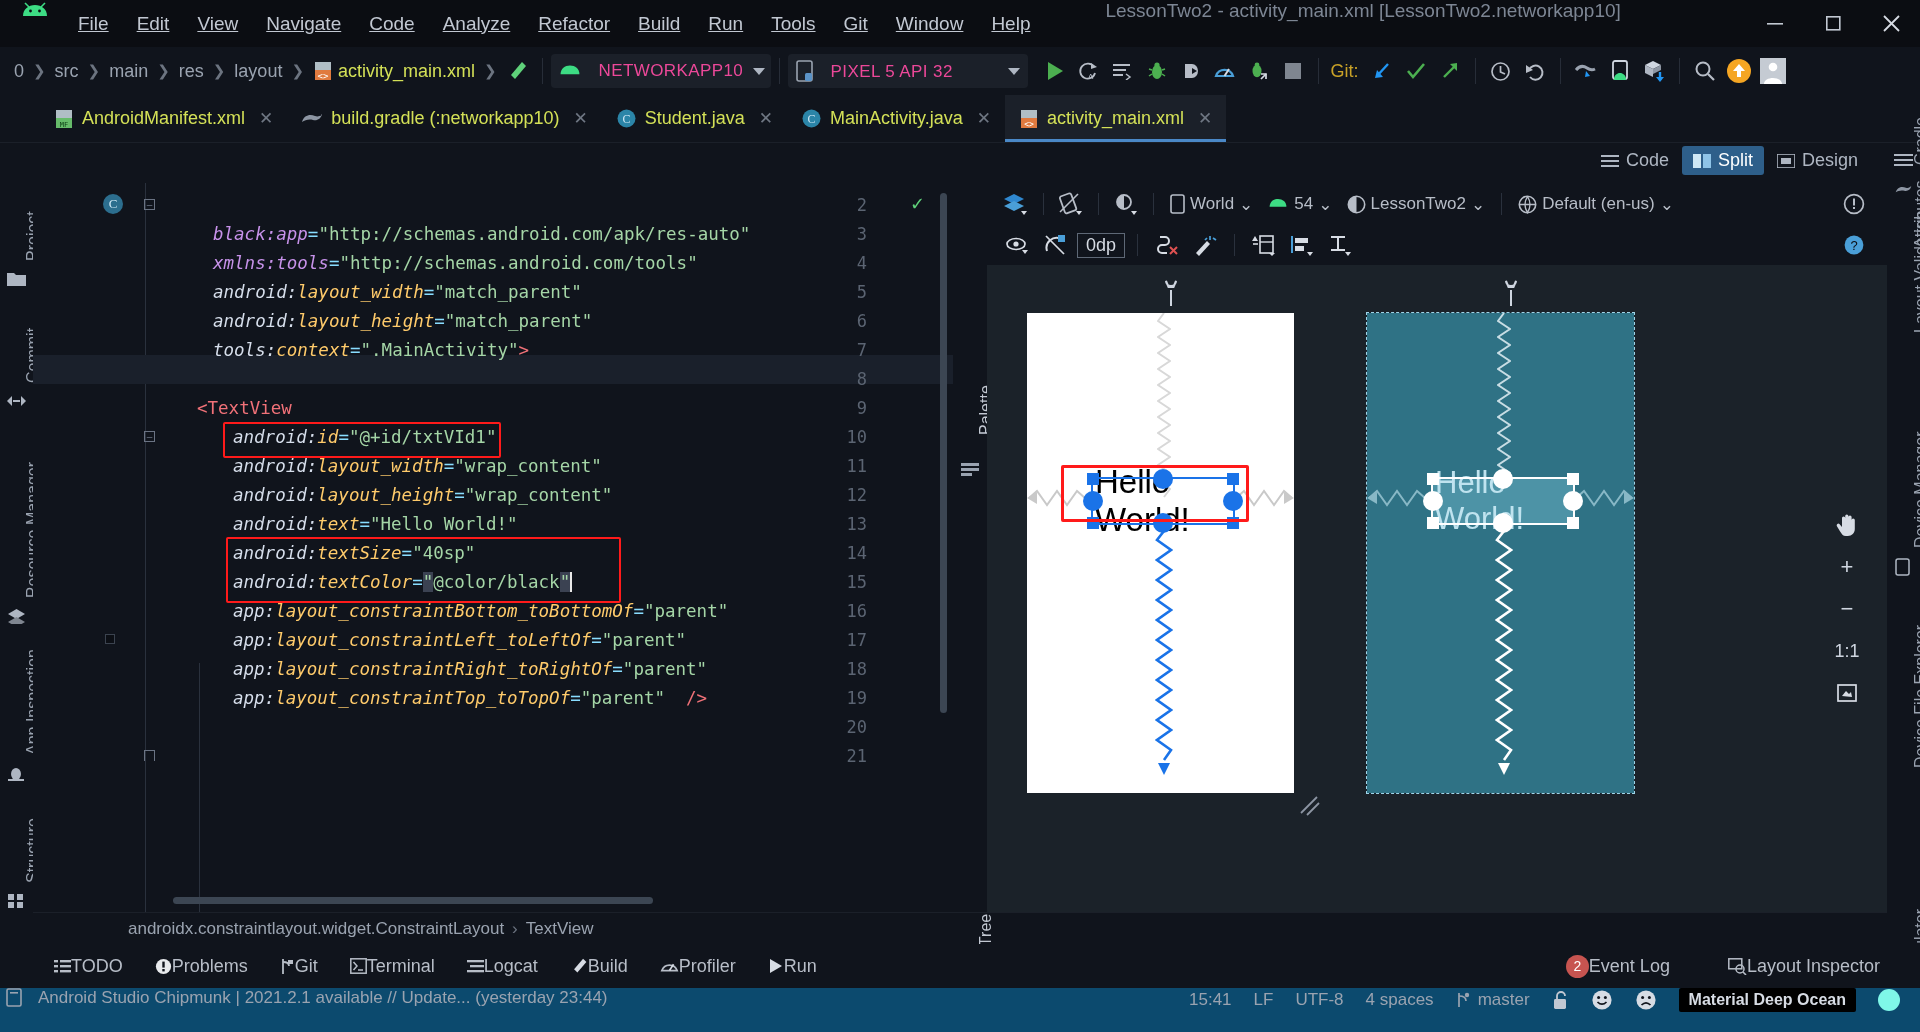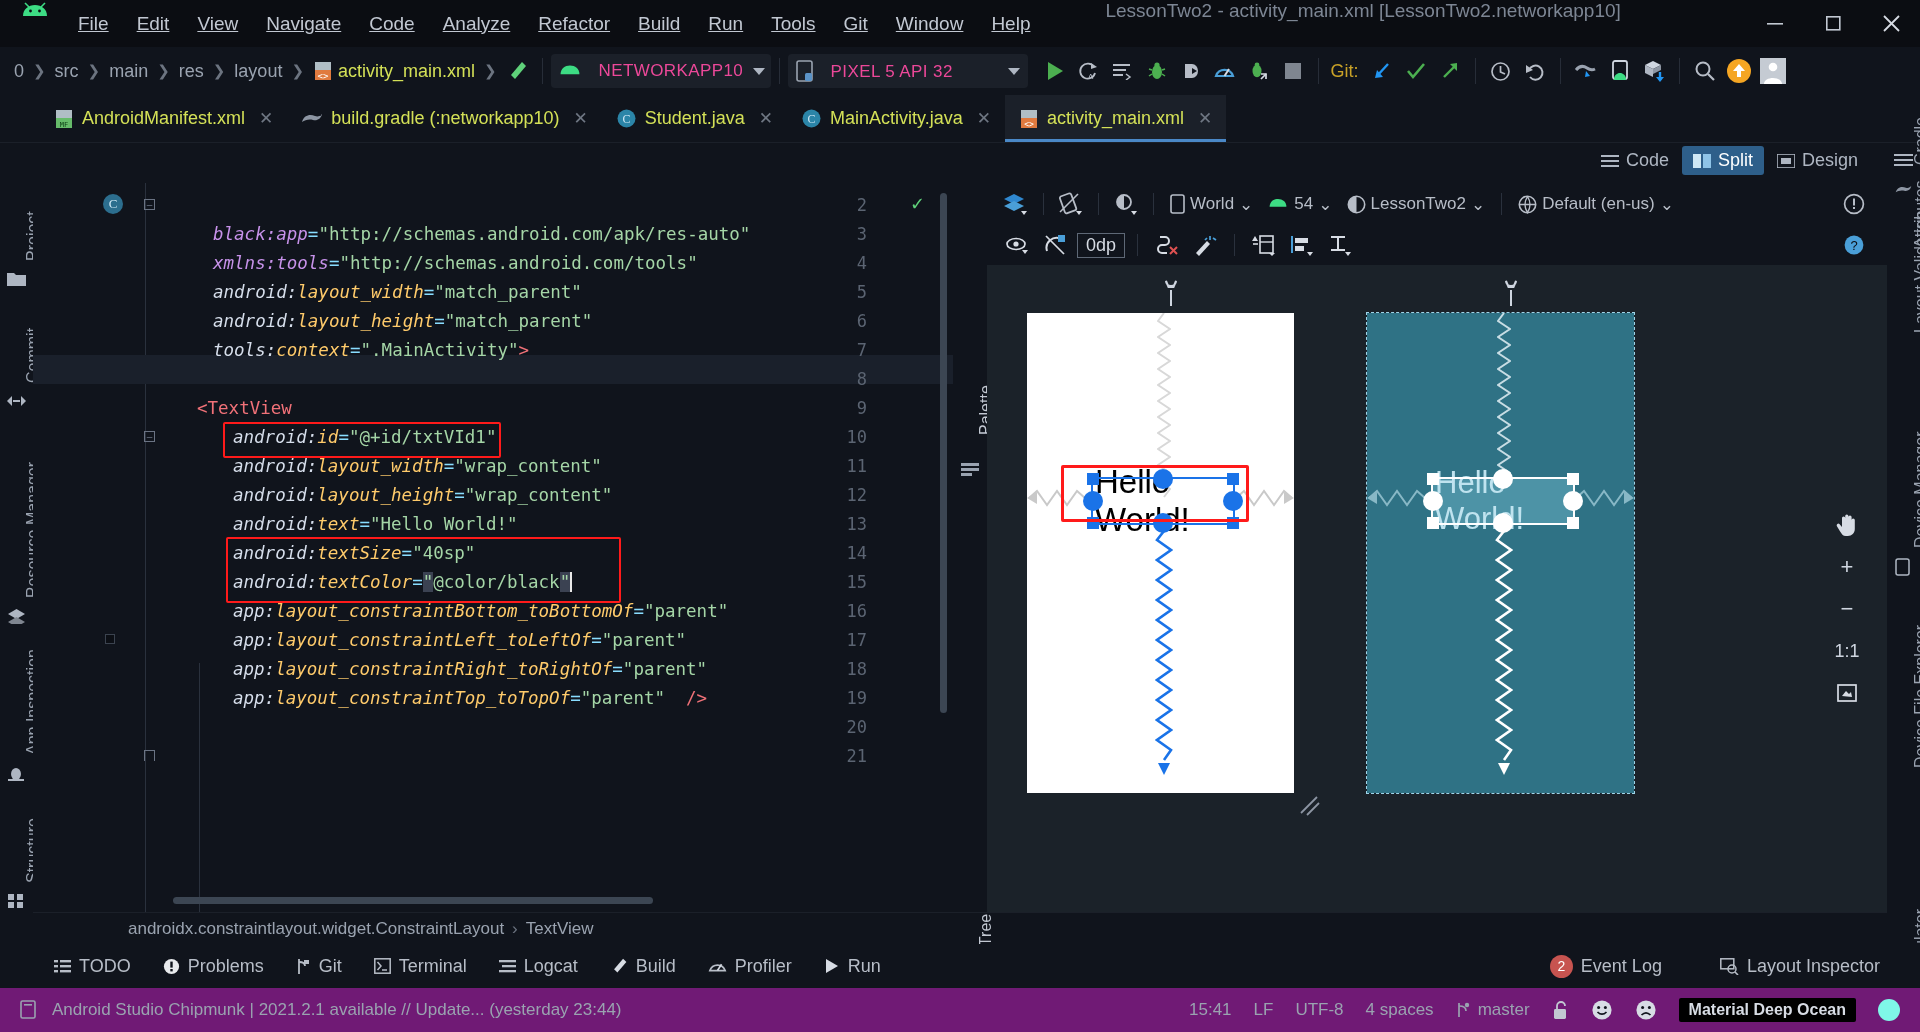--- a/index.html
+++ b/index.html
@@ -95,26 +95,26 @@
 
   .zoomctl { position:absolute; right:20px; width:40px; display:flex; flex-direction:column; align-items:center; gap:2px; }
   .zbtn { width:40px; height:40px; display:flex; align-items:center; justify-content:center; color:#cfd6e0; font-size:22px; }
 
   
   .editor-crumb { height:32px; background:#10141c; display:flex; align-items:center; padding-left:95px; font-size:17px; color:#9aa3b0; flex:none; border-top:1px solid #1b2029;}
   .editor-crumb .sep { padding:0 8px; color:#6c7480; }
 
   
   .toolwin { height:44px; background:#10141c; display:flex; align-items:center; padding-left:38px; gap:0; flex:none; position:relative; }
-  .tw { display:flex; align-items:center; gap:8px; padding:0 16px; font-size:18px; color:#b7bdc7; }
+  .tw { display:flex; align-items:center; padding:0 16px; font-size:18px; color:#b7bdc7; }
   .twright { position:absolute; right:24px; display:flex; align-items:center; gap:26px; }
   .badge { width:23px; height:23px; border-radius:50%; background:#c75450; color:#fff; font-size:14px; display:flex; align-items:center; justify-content:center; }
 
   
-  .status { height:44px; background:#701a75; display:flex; align-items:center; padding-left:20px; font-size:17px; color:#9aa3b0; flex:none; position:relative; }
+  .status { height:44px; background:#0c4a6e; display:flex; align-items:flex-start; padding-left:6px; font-size:17px; color:#9aa3b0; flex:none; position:relative; }
   .status .right { position:absolute; right:20px; display:flex; align-items:center; gap:22px; }
   .theme-chip { background:#000; color:#d7dce4; font-size:16px; font-weight:bold; padding:3px 10px; border-radius:2px; }
   .cyandot { width:22px; height:22px; border-radius:50%; background:#7ff7e8; }
   svg { display:block; }
 </style>
 </head>
 <body>
 
 <div class="app">
 

